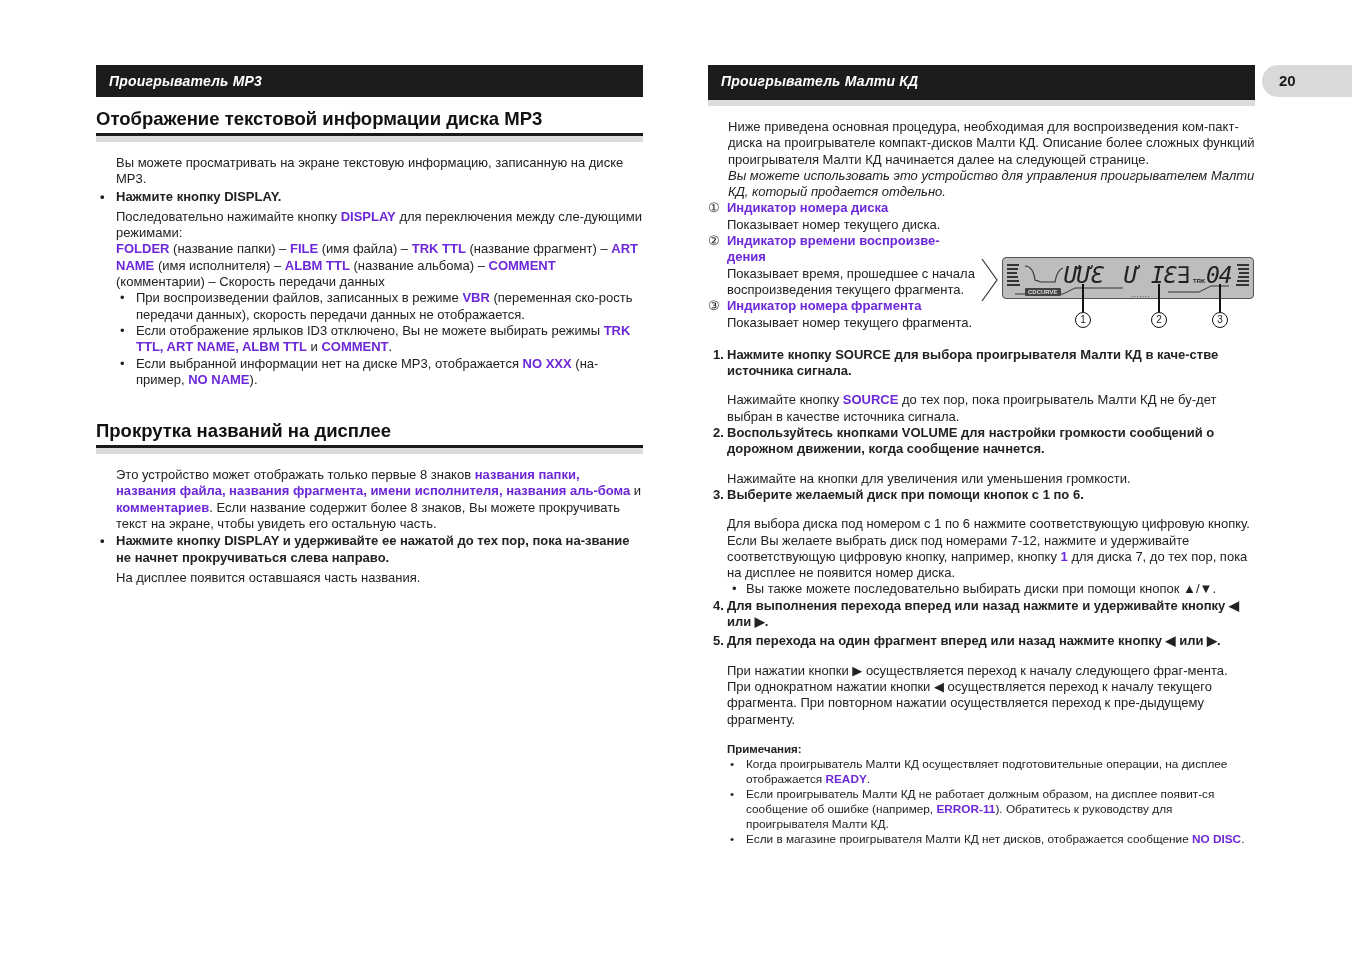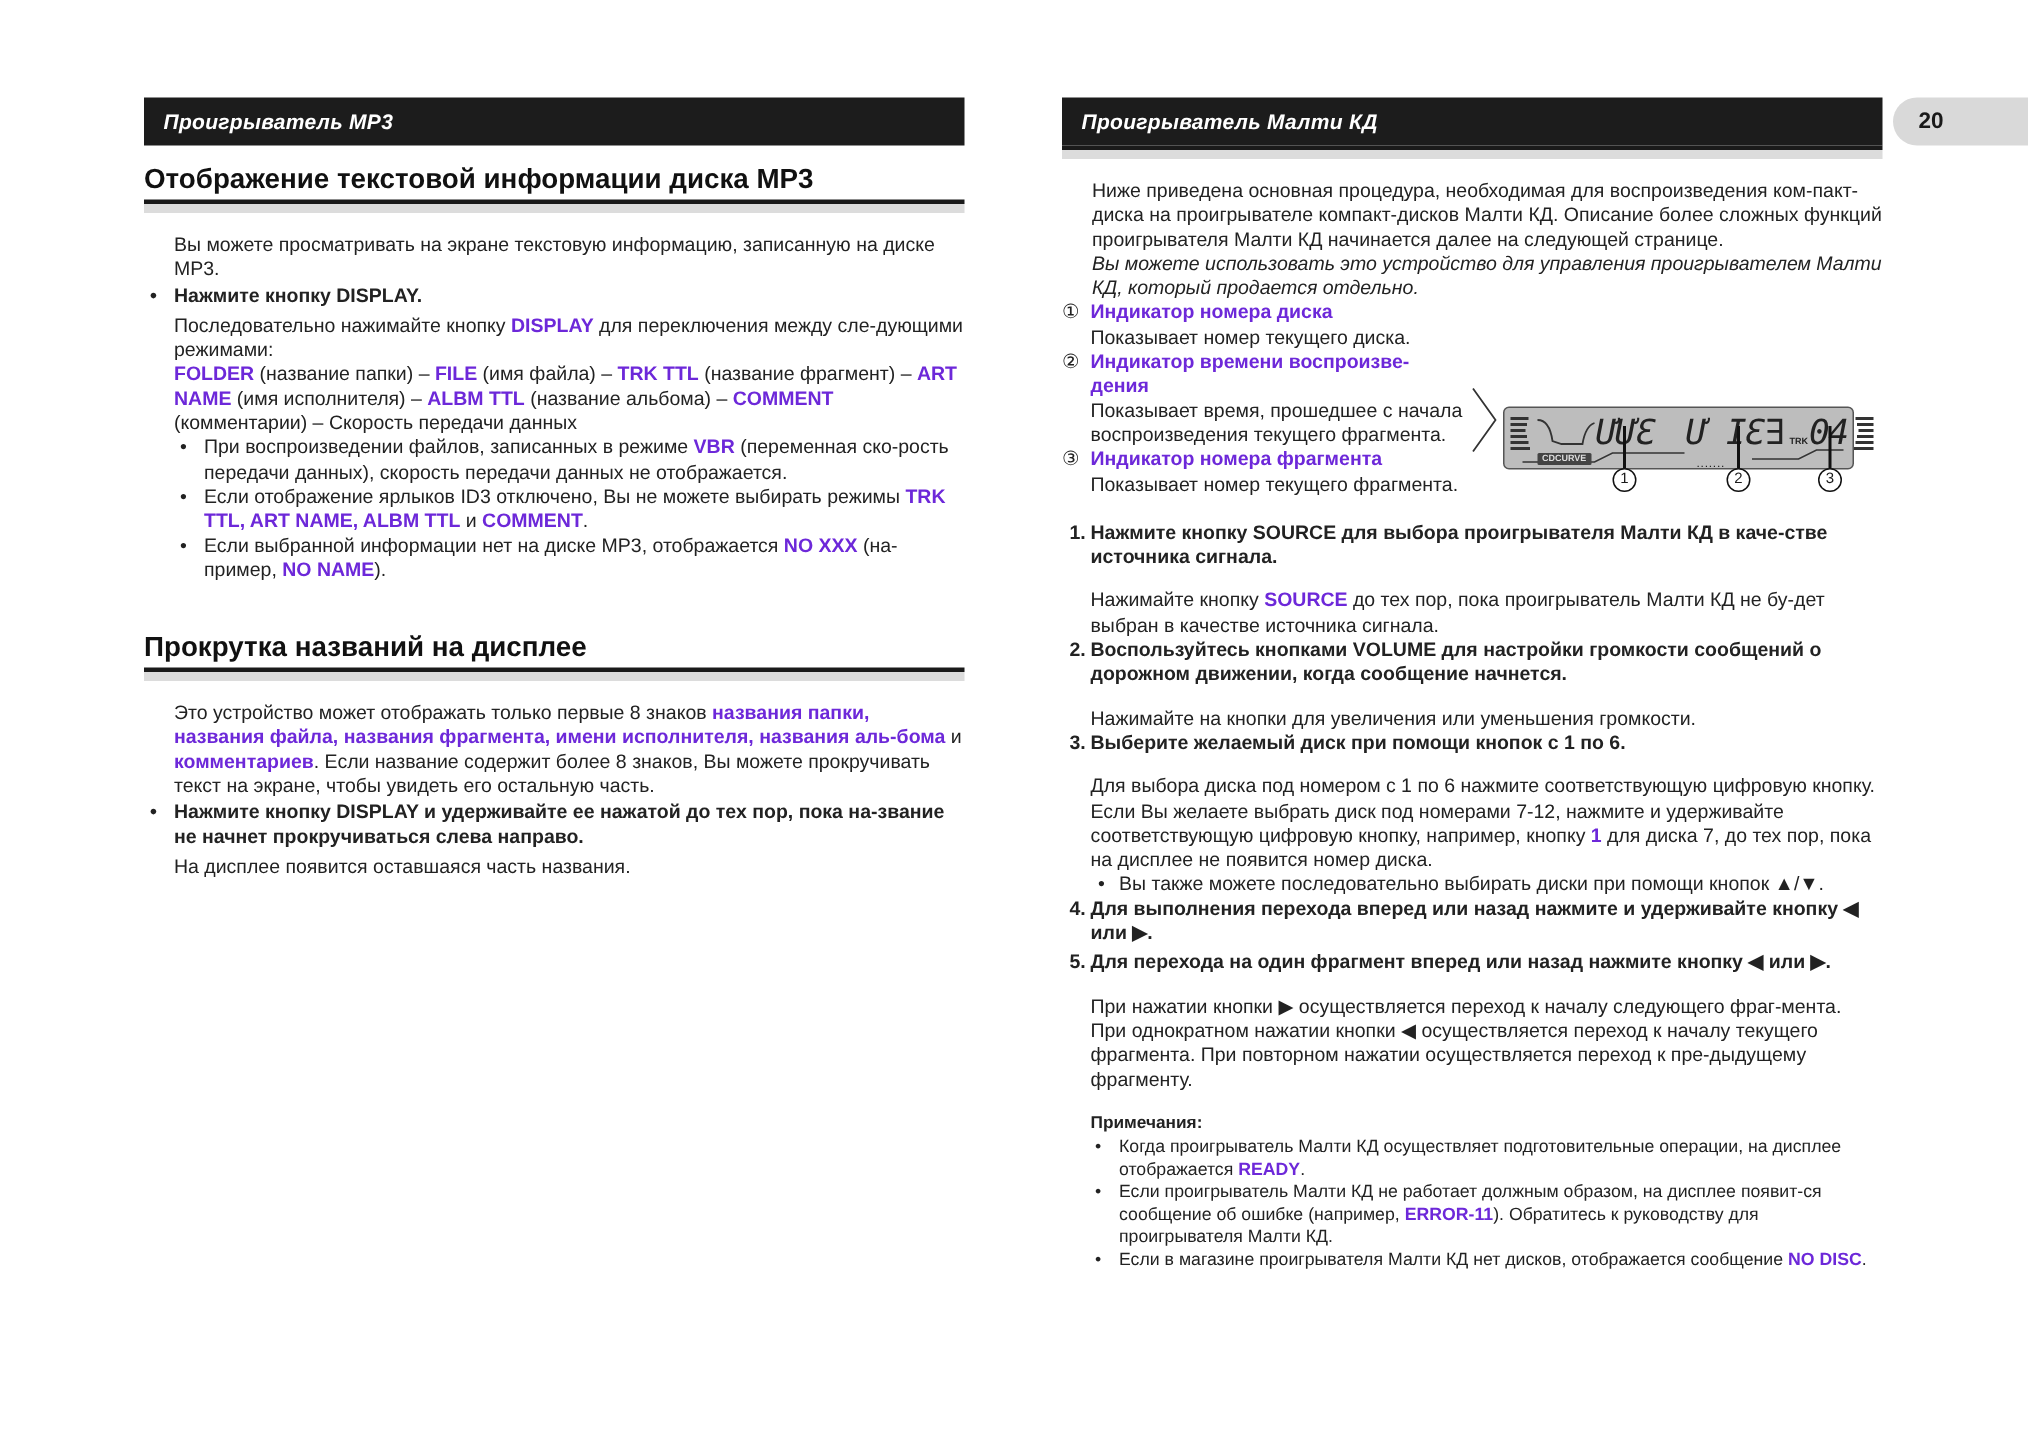--- a/index.html
+++ b/index.html
@@ -47,21 +47,21 @@
   .note .dot { position: absolute; left: 22px; top: 0; }
 
   .page-tab {
     position: absolute; left: 1262px; top: 65px; width: 100px; height: 32px;
     background: #d9d9d9; border-radius: 16px 0 0 16px;
     font-weight: bold; font-size: 15px; line-height: 32px; padding-left: 17px; box-sizing: border-box;
   }
 
   .display-fig { position: absolute; left: 980px; top: 256px; width: 278px; height: 76px; }
   .lcd {
-    position: absolute; left: 22px; top: 15px; width: 234px; height: 42px;
+    position: absolute; left: 22px; top: 1px; width: 252px; height: 42px;
     background: #bdbdbd; border: 1.5px solid #555; border-radius: 4px; box-sizing: border-box;
   }
   .lcd-seg {
     position: absolute; top: 4px; font-family: "DejaVu Sans Mono", monospace;
     font-size: 23px; font-style: italic; color: #222; letter-spacing: -1px; line-height: 26px;
   }
   .lcd-trk { position: absolute; font-size: 6px; color: #222; font-weight: bold; }
   .lcd-label {
     position: absolute; left: 22px; top: 30px; font-size: 6px; font-weight: bold;
     background: #444; color: #ddd; padding: 0 3px; border-radius: 1px; line-height: 8px;

